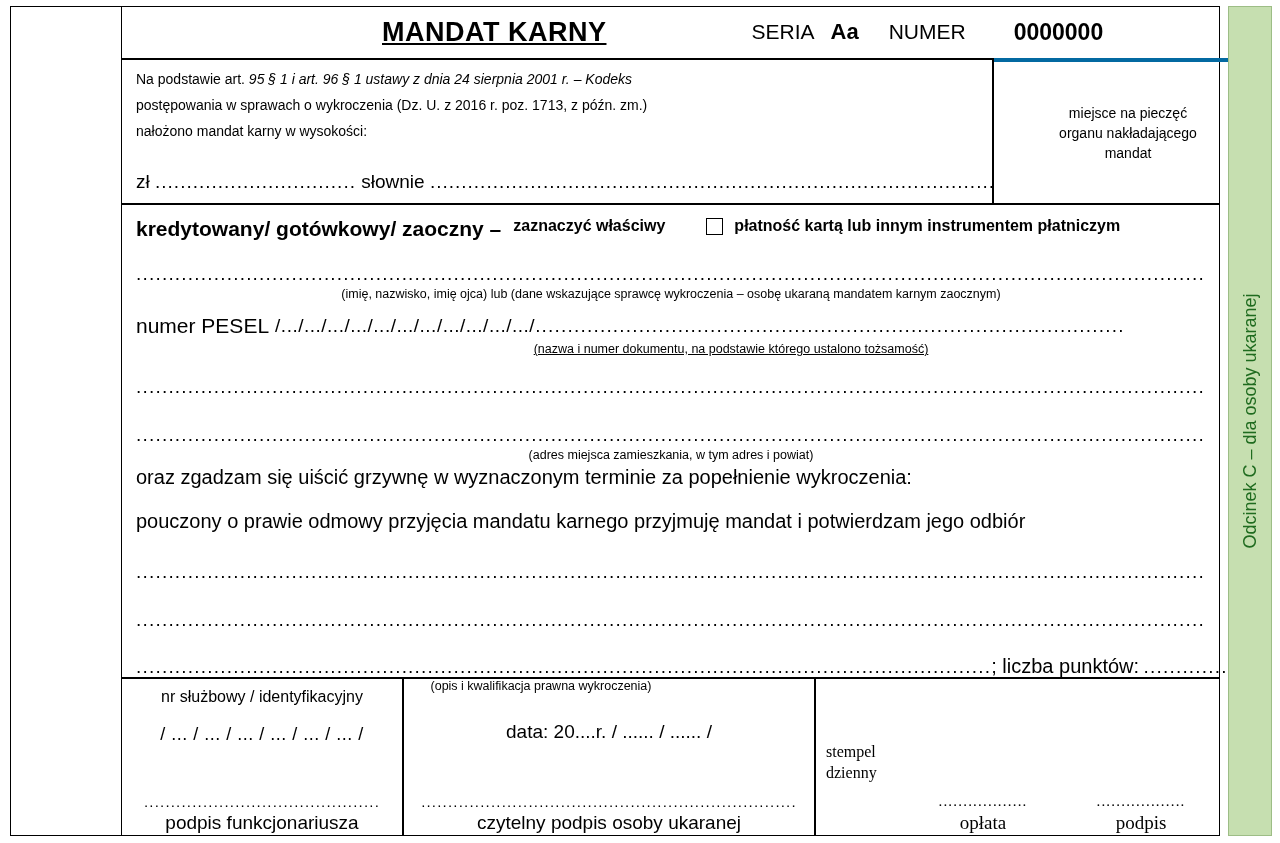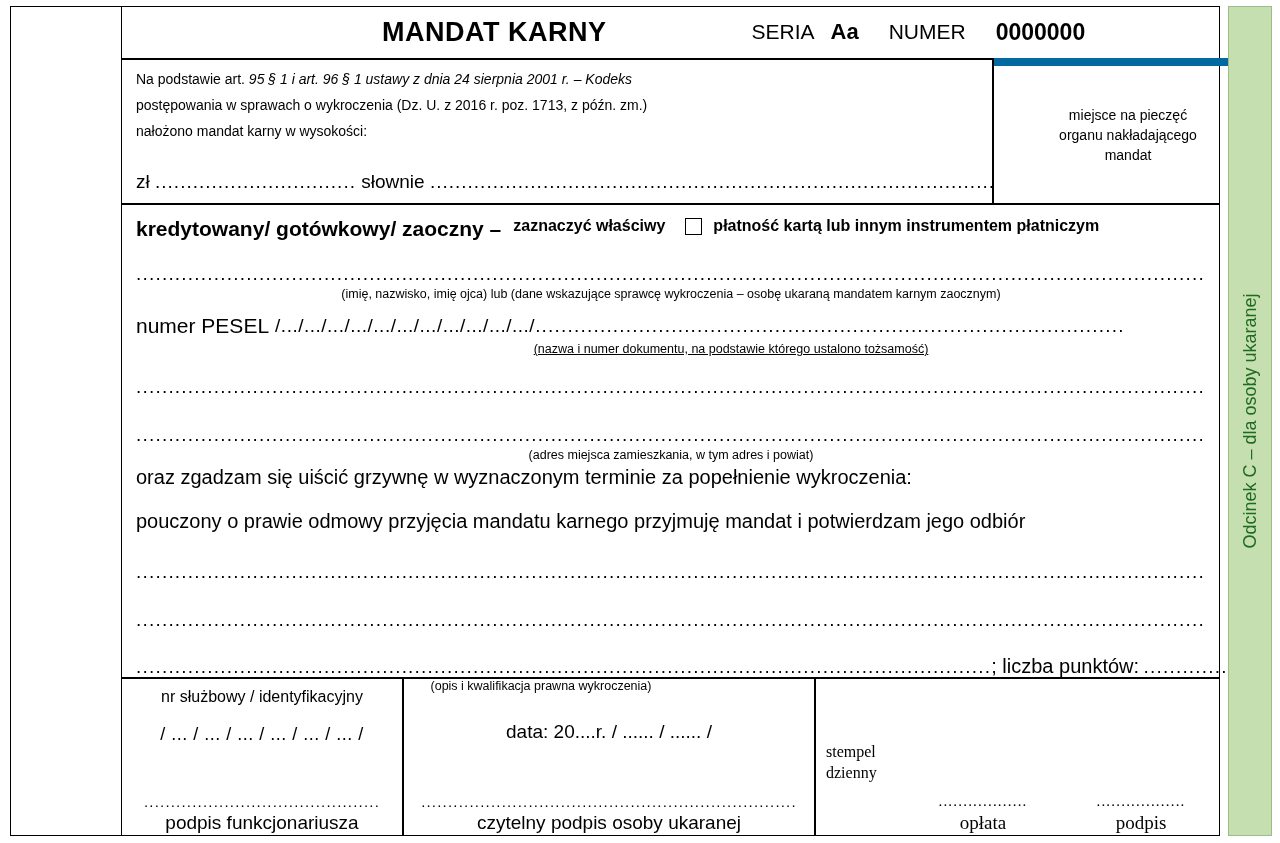--- a/index.html
+++ b/index.html
@@ -56,38 +56,39 @@
     width: 1098px;
     height: 52px;
     display: flex;
     align-items: center;
   }
   .hdr-title {
     font-size: 27px;
     font-weight: bold;
     letter-spacing: 0.5px;
     margin-left: 260px;
+    text-decoration: underline;
   }
   .hdr-seria-label {
     font-size: 21px;
     margin-left: 145px;
   }
   .hdr-seria-val {
     font-size: 22px;
     font-weight: bold;
     margin-left: 16px;
   }
   .hdr-numer-label {
     font-size: 21px;
     margin-left: 30px;
   }
   .hdr-numer-val {
     font-size: 23px;
     font-weight: bold;
-    margin-left: 30px;
+    margin-left: 48px;
     text-align: right;
   }
   
   .legal-block {
     position: absolute;
     left: 0;
     top: 52px;
     width: 872px;
     height: 145px;
     border-top: 2px solid #000;
@@ -111,21 +112,21 @@
     white-space: nowrap;
   }
   .dots-sm { letter-spacing: 1px; }
   
   .stamp-box {
     position: absolute;
     left: 872px;
     top: 52px;
     width: 268px;
     height: 145px;
-    border-top: 8px solid #0369a1;
+    border-top: 4px solid #0369a1;
     box-sizing: border-box;
     display: flex;
     align-items: center;
     justify-content: center;
     text-align: center;
   }
   .stamp-box span {
     font-size: 14px;
     line-height: 20px;
   }
@@ -148,21 +149,21 @@
   .kredyt-main {
     font-size: 21px;
     font-weight: bold;
   }
   .kredyt-sub {
     font-size: 16px;
     font-weight: bold;
     margin-left: 12px;
   }
   .card-pay {
-    margin-left: 20px;
+    margin-left: 41px;
     display: flex;
     align-items: center;
   }
   .checkbox {
     width: 15px;
     height: 15px;
     border: 1.5px solid #000;
     display: inline-block;
     margin-right: 11px;
   }

